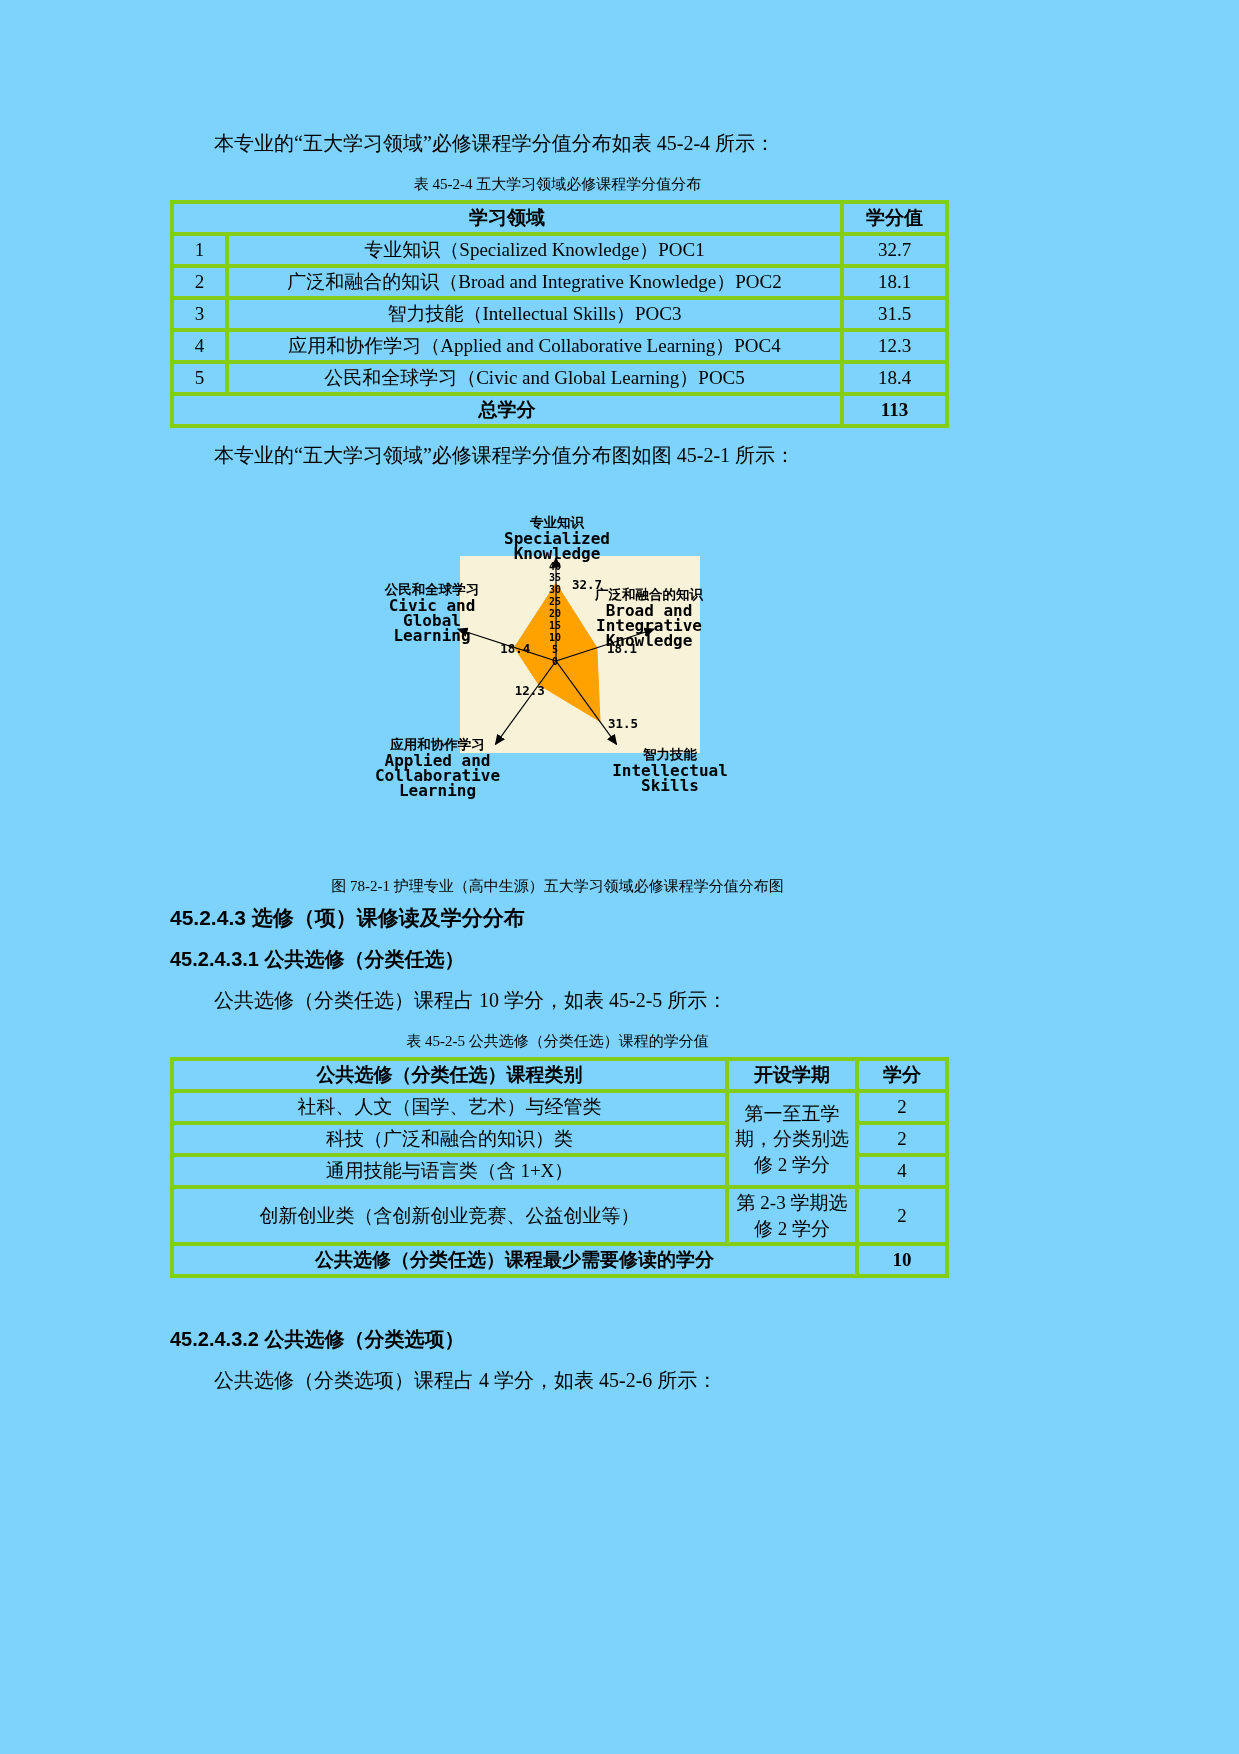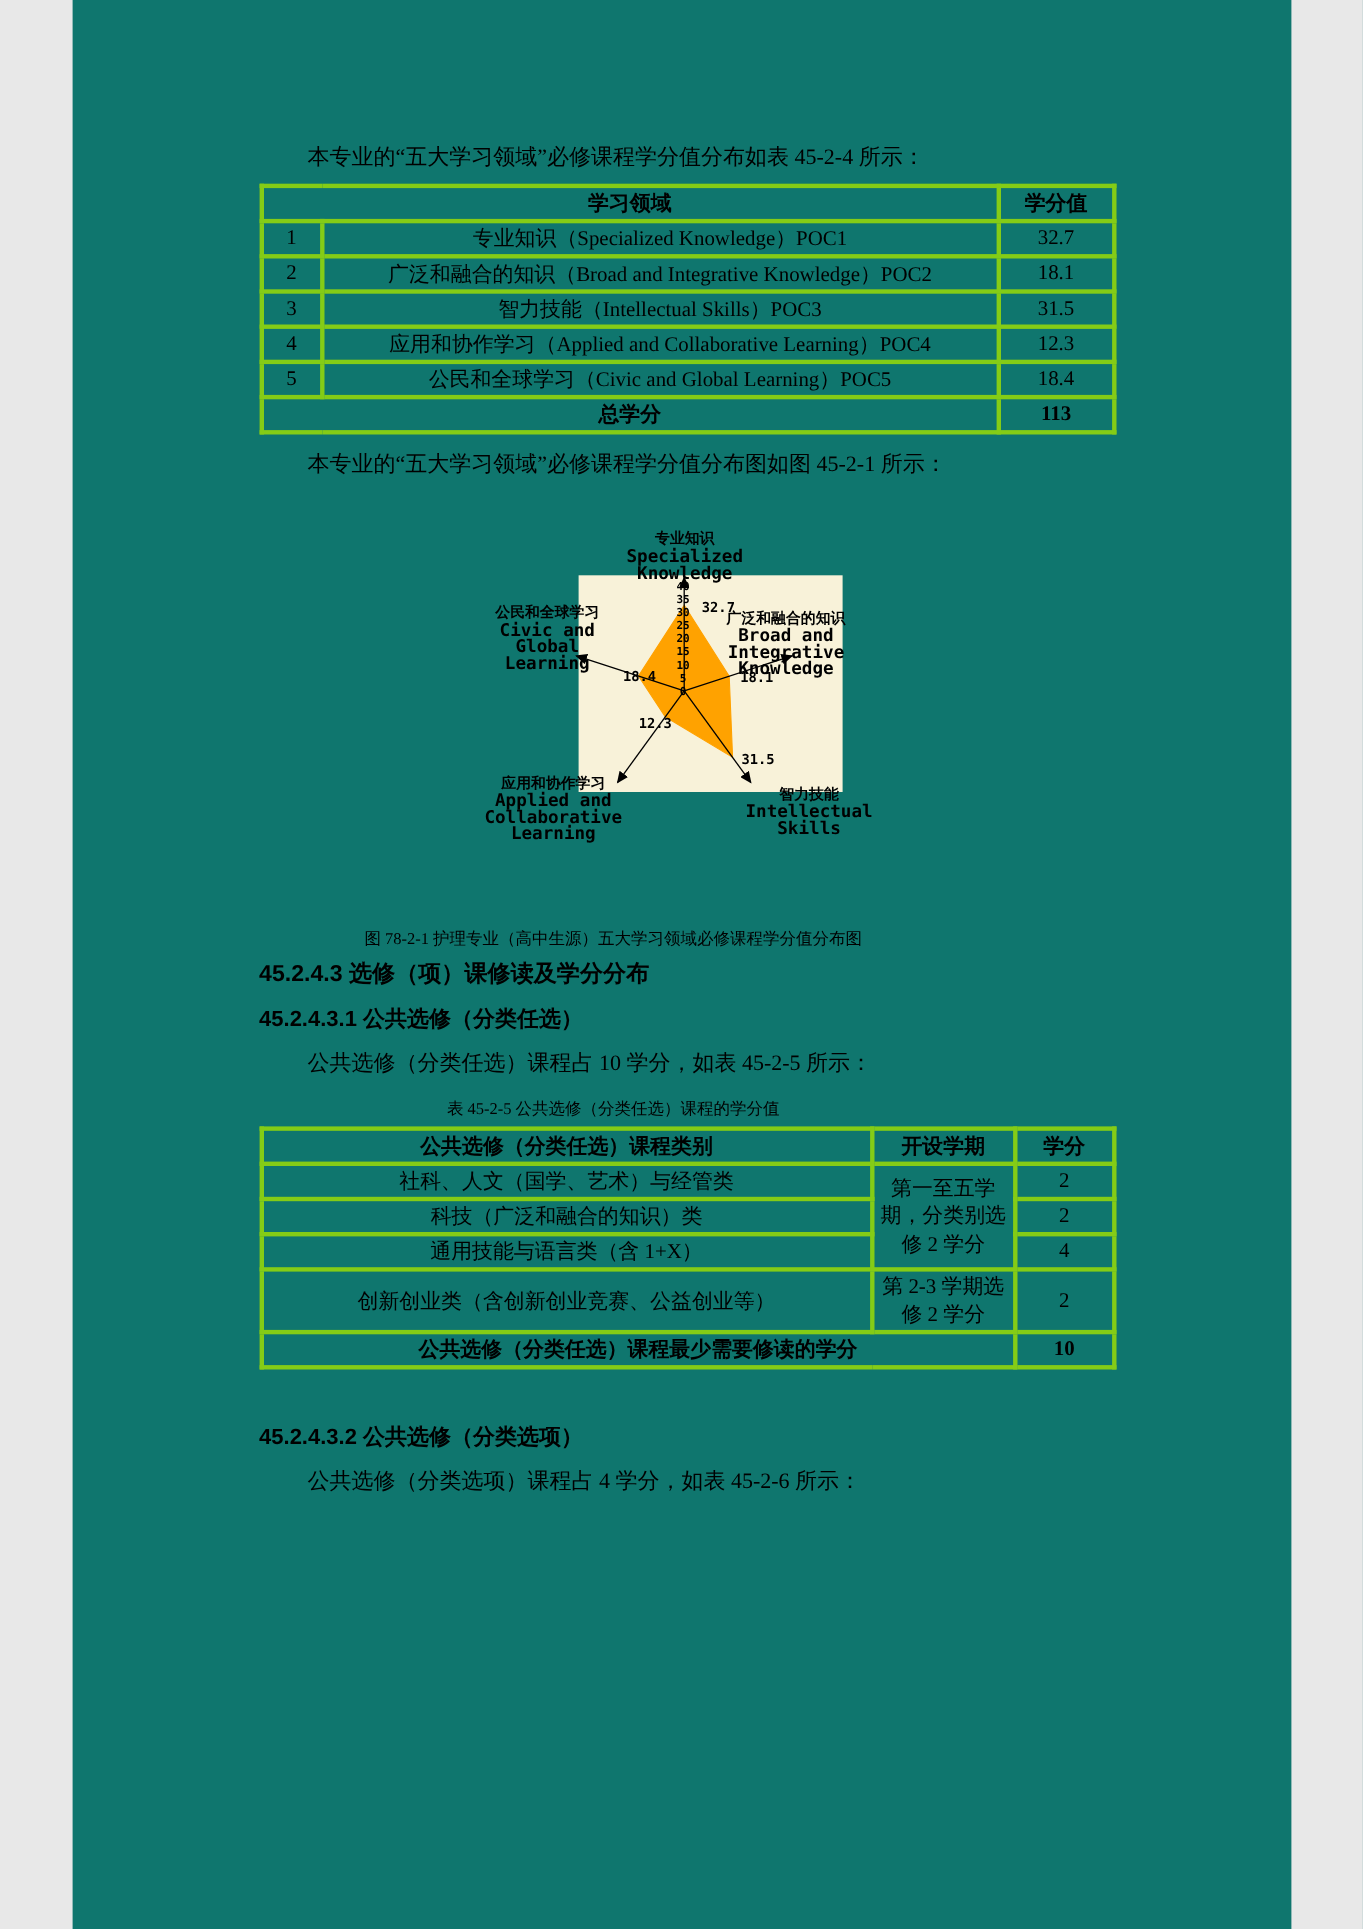--- a/index.html
+++ b/index.html
@@ -1,18 +1,18 @@
 <!DOCTYPE html>
 <html><head>
 <meta charset="utf-8">
 <style>
   * { margin:0; padding:0; box-sizing:border-box; }
   body { background:#e8e8e8; font-family:"Liberation Serif","DejaVu Serif",serif; }
   .page {
-    width:1108px; height:1754px; background:#0f766e; margin:0 auto;
+    width:1239px; height:1754px; background:#7dd3fc; margin:0 auto;
     position:relative; overflow:hidden; color:#000;
   }
   .content { padding:128px 294px 0 170px; }  
 
   .para { font-size:20px; line-height:1.55; text-indent:2.2em; margin-bottom:8px; }
   .tbl-caption { font-size:15px; text-align:center; margin:16px 0 6px 0; }
   .fig-caption { font-size:15px; text-align:center; margin-top:64px; }
 
   table { border-collapse:collapse; width:775px; table-layout:fixed; }
   td, th { border:4px solid #84cc16; font-size:19px; text-align:center;
@@ -51,20 +51,21 @@
             font-size:12.5px; font-weight:bold; }
 </style>
 </head>
 <body>
 
 <div class="page">
   <div class="content">
 
     <p class="para">本专业的“五大学习领域”必修课程学分值分布如表 45-2-4 所示：</p>
 
+    <div class="tbl-caption">表 45-2-4 五大学习领域必修课程学分值分布</div>
 
     <table>
       <colgroup>
           <col class="t1-col-no">
           <col class="t1-col-domain">
           <col class="t1-col-credit">
         </colgroup>
       <tbody>
           <tr>
         <td colspan="2" class="th-bold">学习领域</td>

